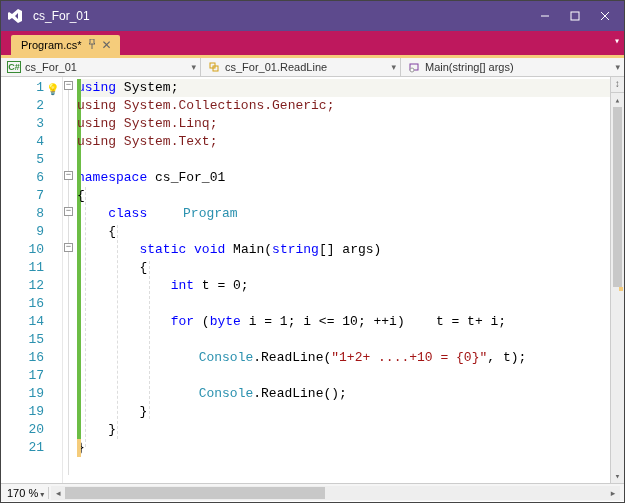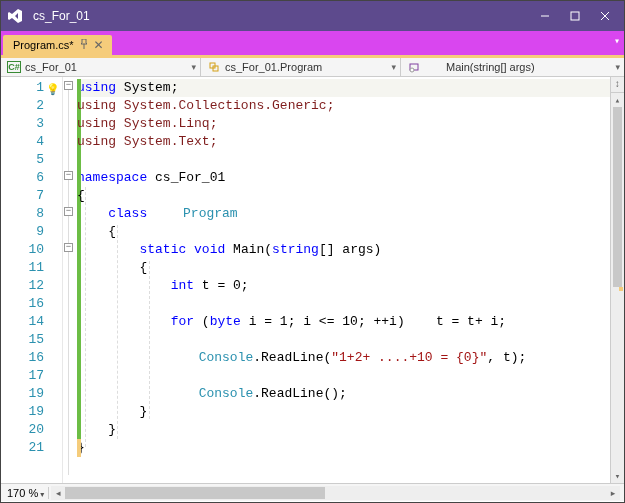--- a/index.html
+++ b/index.html
@@ -33,25 +33,25 @@
   .titlebar .title { flex: 1; }
   .titlebar .win-btn {
     width: 30px;
     height: 30px;
     display: flex;
     align-items: center;
     justify-content: center;
     color: #fff;
   }
   .tabbar {
-    background: #d946ef;
+    background: #be185d;
     height: 24px;
     display: flex;
     align-items: flex-end;
-    padding-left: 2px;
+    padding-left: 10px;
     position: relative;
   }
   .tab {
     background: #f5cc7b;
     padding: 3px 8px 3px 10px;
     font-family: 'Segoe UI', sans-serif;
     font-size: 11px;
     display: flex;
     align-items: center;
     gap: 6px;
@@ -80,21 +80,21 @@
     align-items: center;
     border-right: 1px solid #ccc;
     padding: 0 6px;
     font-family: 'Segoe UI', sans-serif;
     font-size: 11px;
     color: #333;
     position: relative;
   }
   .nav-cell.small { width: 200px; }
   .nav-cell.mid { width: 200px; }
-  .nav-cell.right { flex: 1; border-right: none; gap: 21px; }
+  .nav-cell.right { flex: 1; border-right: none; }
   .nav-cell .caret {
     position: absolute;
     right: 4px;
     font-size: 9px;
     color: #666;
   }
   .nav-icon {
     display: inline-flex;
     width: 14px;
     height: 12px;
@@ -310,21 +310,21 @@
     <span>cs_For_01</span>
     <span class="caret">▾</span>
   </div>
   <div class="nav-cell mid">
     <span class="nav-icon icon-class">
       <svg width="12" height="12">
           <rect x="2" y="2" width="5" height="5" fill="none" stroke="#d4a017"></rect>
           <rect x="5" y="5" width="5" height="5" fill="none" stroke="#d4a017"></rect>
         </svg>
     </span>
-    <span>cs_For_01.Program</span>
+    <span>cs_For_01.ReadLine</span>
     <span class="caret">▾</span>
   </div>
   <div class="nav-cell right">
     <span class="nav-icon icon-method">
       <svg width="12" height="12">
           <rect x="2" y="3" width="8" height="6" fill="none" stroke="#8040a0"></rect>
           <circle cx="4" cy="9" r="2" fill="#fff" stroke="#999"></circle>
         </svg>
     </span>
     <span>Main(string[] args)</span>

